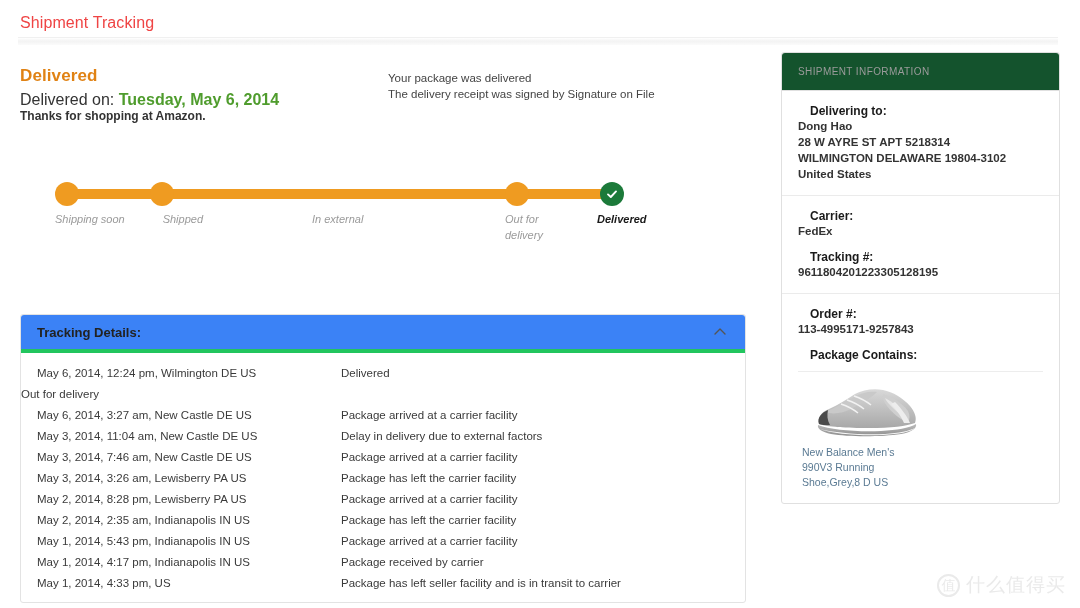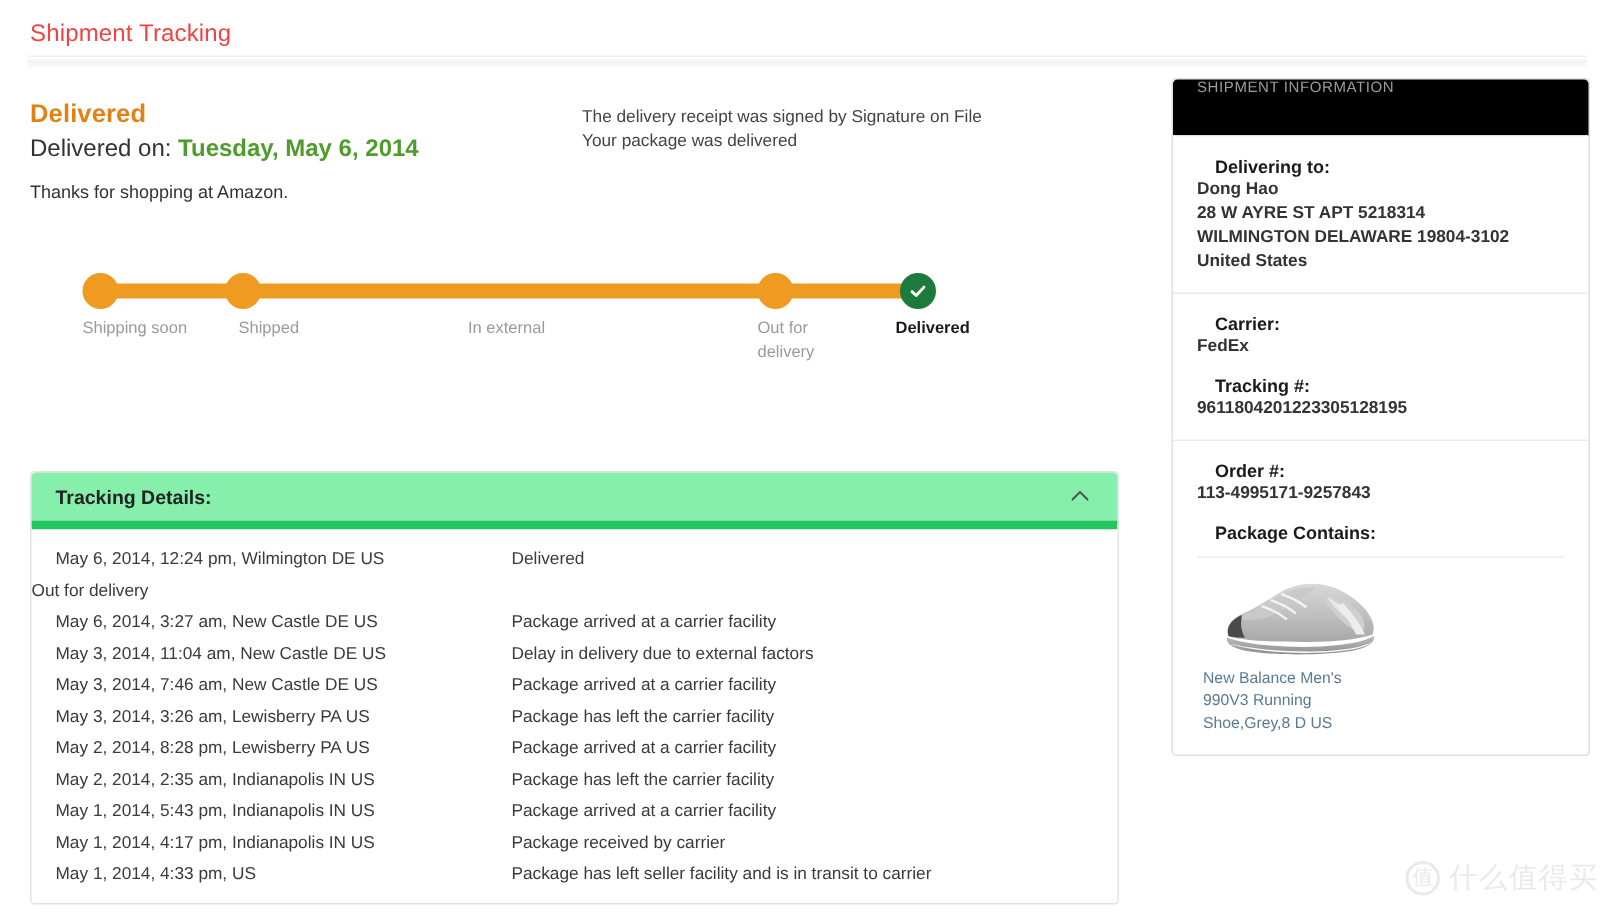--- a/index.html
+++ b/index.html
@@ -35,30 +35,30 @@
   #right-col { position:absolute; left:781px; top:0; width:279px; }
 
   
   #status-block { padding:14px 0 0 20px; }
   #status-headline {
     font-size:17px; font-weight:bold; color:#e08214;
     letter-spacing:.1px;
   }
   .status-line { font-size:16px; color:#333; margin-top:5px; }
   #delivered-date { color:#4f9c2d; font-weight:bold; }
-  #thanks-line { font-size:12px; color:#333; margin-top:12px; }
+  #thanks-line { font-size:12px; color:#333; margin-top:0;font-weight:bold; }
 
   #delivery-msg {
     position:absolute; left:388px; top:19px;
     font-size:11.5px; color:#444; line-height:1.35;
   }
   #delivery-msg div { white-space:nowrap; }
 
   
-  #tracker { position:absolute; left:0; top:130px; width:766px; height:80px; }
+  #tracker { position:absolute; left:0; top:130px; width:766px; height:80px;font-style:italic; }
   #tracker-bar {
     position:absolute; left:60px; top:7px;
     width:555px; height:10px;
     background:#ef9b21; border-radius:5px;
   }
   .node {
     position:absolute; top:0; width:24px; height:24px;
     border-radius:50%;
   }
   .node.pending { background:#ef9b21; }
@@ -75,44 +75,44 @@
   .node-label.current { color:#1a1a1a; font-weight:bold; }
 
   
   #tracking-panel {
     position:absolute; left:20px; top:262px;
     width:726px;
     border:1px solid #e3e3e3; border-radius:3px;
     background:#ffffff;
   }
   #tracking-header {
-    height:38px; background:#86efac;
-    border-bottom:6px solid #22c55e;
+    height:38px; background:#3b82f6;
+    border-bottom:4px solid #22c55e;
     border-radius:3px 3px 0 0;
     display:flex; align-items:center; justify-content:space-between;
     padding:0 16px;
   }
   #tracking-header-title { font-size:13px; font-weight:bold; color:#222; }
   #collapse-icon { width:18px; height:18px; color:#555; }
   #tracking-rows { padding:10px 0 8px 0; }
   .track-row { display:flex; font-size:11.5px; color:#3a3a3a; line-height:21px; }
   .track-when { width:320px; padding-left:16px; white-space:nowrap; }
   .track-what { flex:1; white-space:nowrap; }
 
   
   #ship-panel {
     width:279px;
     border:1px solid #e0e0e0; border-radius:3px;
     background:#ffffff;
   }
   #ship-panel-header {
-    height:38px; background:#000000;
+    height:38px; background:#14532d;
     border-bottom:1px solid #e0e0e0;
     border-radius:3px 3px 0 0;
-    display:flex; align-items:flex-start; padding:0 16px;
+    display:flex; align-items:center; padding:0 16px;
   }
   #ship-panel-header-title {
     font-size:10px; color:#9b9b9b; letter-spacing:.4px;
   }
   .ship-section { padding:13px 16px 13px 16px; }
   .ship-section + .ship-section { border-top:1px solid #ebebeb; }
   .ship-label { font-size:12px; font-weight:bold; color:#1a1a1a;padding-left:12px; }
   .ship-value { font-size:11.5px; color:#333; line-height:16px;font-weight:bold; }
   .ship-gap { height:11px; }
   #pkg-divider { border-top:1px solid #ededed; margin:9px 0 12px 0; }
@@ -150,31 +150,31 @@
     <div id="status-block">
       <div id="status-headline">Delivered</div>
       <div class="status-line">
         <span>Delivered on:</span>
         <span id="delivered-date">Tuesday, May 6, 2014</span>
       </div>
       <div id="thanks-line">Thanks for shopping at Amazon.</div>
     </div>
 
     <div id="delivery-msg">
+      <div>Your package was delivered</div>
       <div>The delivery receipt was signed by Signature on File</div>
-      <div>Your package was delivered</div>
     </div>
 
     <div id="tracker">
       <div id="tracker-bar"></div>
       <div id="tracker-nodes">
           <div class="node pending" style="left: 55px;"></div>
           <div class="node-label" style="left: 55px;">Shipping soon</div>
           <div class="node pending" style="left: 150px;"></div>
-          <div class="node-label" style="left: 159px;">Shipped</div>
+          <div class="node-label" style="left: 133px; text-align: right;">Shipped</div>
           <div class="node-label" style="left: 312px;">In external</div>
           <div class="node pending" style="left: 505px;"></div>
           <div class="node-label" style="left: 505px;">Out for delivery</div>
           <div class="node done" style="left: 600px;">
             <svg width="14" height="14" viewBox="0 0 14 14" fill="none" stroke="#ffffff" stroke-width="1.9" stroke-linecap="round" stroke-linejoin="round">
               <polyline points="3,7.4 5.8,10 11,4.4"></polyline>
             </svg>
           </div>
           <div class="node-label current" style="left: 597px;">Delivered</div>
         </div>

